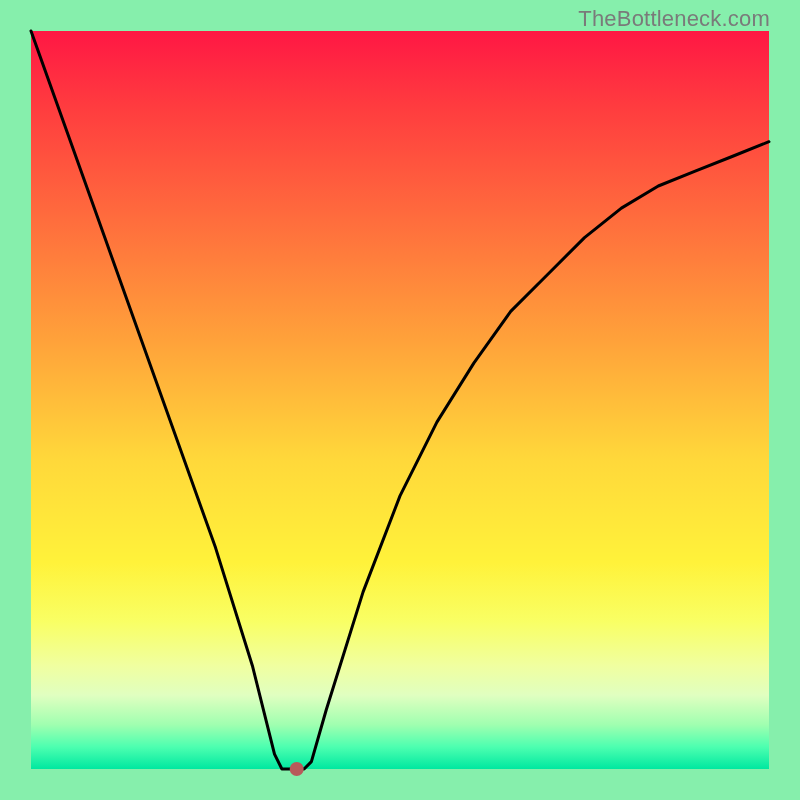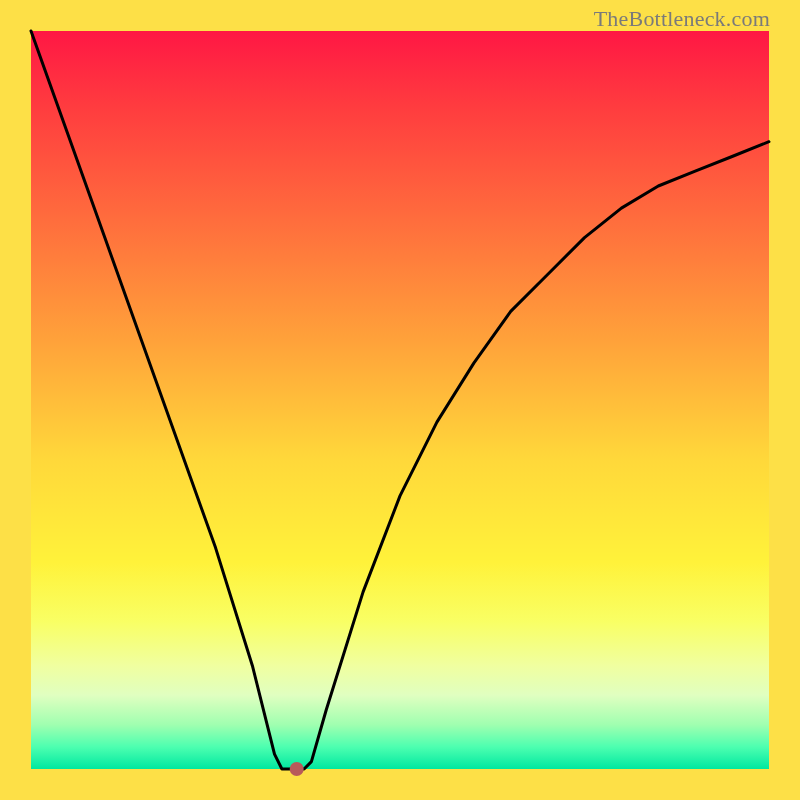--- a/index.html
+++ b/index.html
@@ -10,22 +10,21 @@
     background: #000;
     overflow: hidden;
     font-family: Arial, Helvetica, sans-serif;
   }
   .frame {
     position: absolute;
     top: 0;
     left: 0;
     width: 800px;
     height: 800px;
-    background: #fde047;
-    font-family: Liberation Serif, serif;
+    background: #86efac;
   }
   .plot-area {
     position: absolute;
     top: 31px;
     left: 31px;
     width: 738px;
     height: 738px;
     background: linear-gradient(
       to bottom,
       #ff1744 0%,

